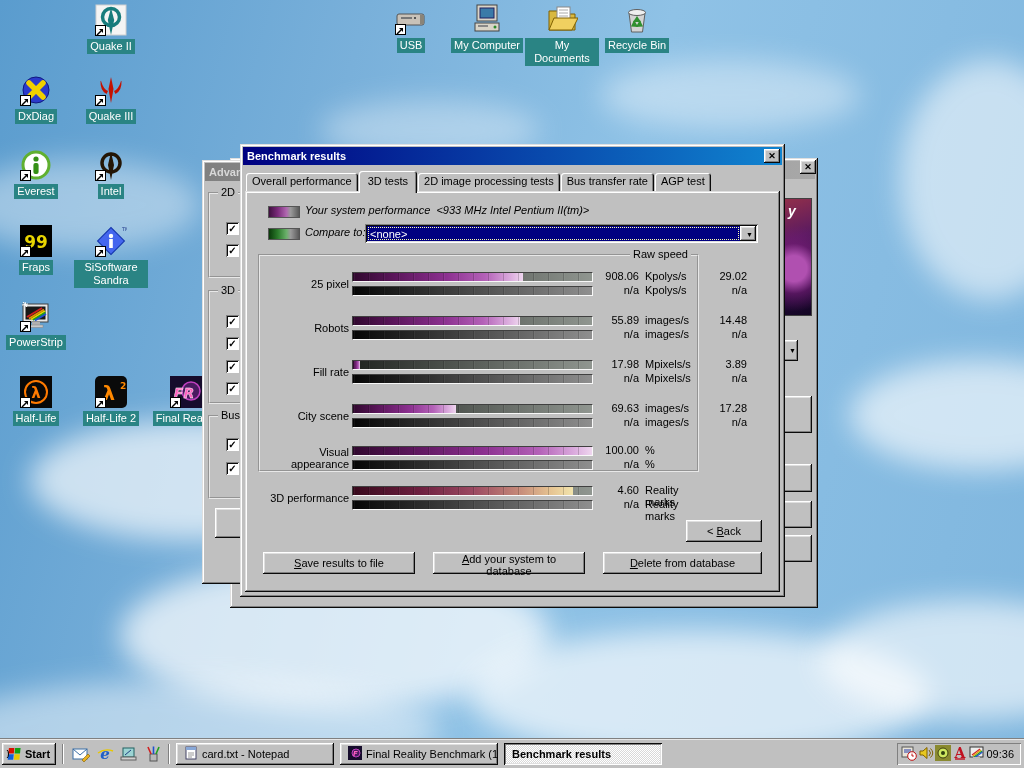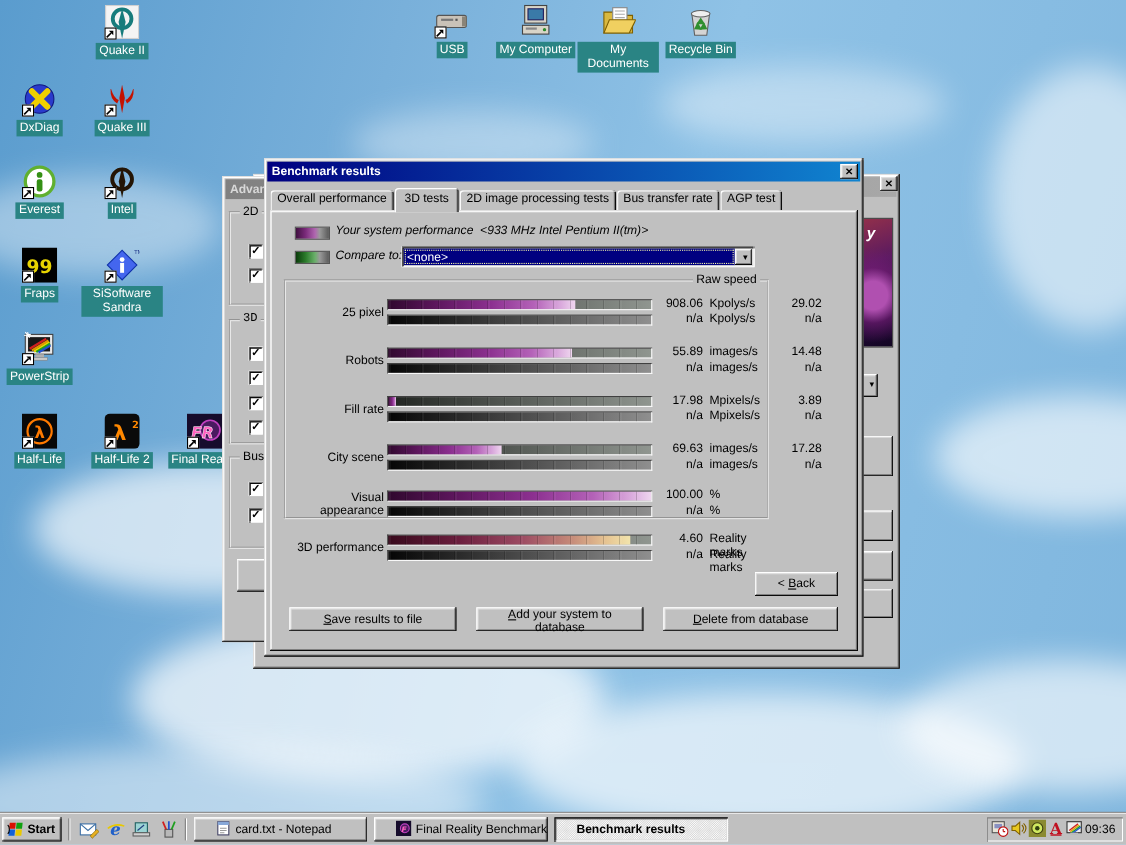--- a/index.html
+++ b/index.html
@@ -69,21 +69,21 @@
 
   .checkbox{position:absolute;width:13px;height:13px;background:#fff;
     box-shadow:inset 1px 1px 0 #808080,inset -1px -1px 0 #fff,inset 2px 2px 0 #0a0a0a;
     font-weight:bold;font-size:10px;line-height:13px;text-align:center;}
 
   
   #taskbar{position:absolute;left:0;bottom:0;width:1024px;height:28px;background:#c0c0c0;
     border-top:1px solid #e8e8e8;box-shadow:0 -1px 0 #808080;z-index:50;}
   .tb-sep{position:absolute;top:4px;width:0;height:20px;border-left:1px solid #808080;border-right:1px solid #fff;}
   .taskbtn{position:absolute;top:3px;height:22px;display:flex;align-items:center;gap:4px;
-    padding:0 20px;box-sizing:border-box;overflow:hidden;white-space:nowrap;}
+    padding:0 8px;box-sizing:border-box;overflow:hidden;white-space:nowrap;}
   .taskbtn.active{font-weight:bold;background:#d8d8d8;
     background-image:linear-gradient(45deg,#fff 25%,transparent 25%,transparent 75%,#fff 75%),
                      linear-gradient(45deg,#fff 25%,transparent 25%,transparent 75%,#fff 75%);
     background-size:2px 2px;background-position:0 0,1px 1px;}
   #tray{position:absolute;right:3px;top:3px;width:124px;height:22px;display:flex;align-items:center;gap:1px;padding-left:4px;box-sizing:border-box;
     box-shadow:inset 1px 1px 0 #808080,inset -1px -1px 0 #fff;}
   #tray .clock{margin-left:auto;padding-right:7px;}
   .qlicon{position:absolute;top:5px;width:18px;height:18px;}
   u{text-decoration:underline;}
 </style>
@@ -294,21 +294,21 @@
 </div>
 
 <div class="raised95" style="position:absolute;left:202px;top:160px;width:573px;height:424px;z-index:3;">
   <div class="titlebar inactive">
     <span>Advan</span>
   </div>
   <div class="groupbox" style="left:6px;top:32px;width:150px;height:82px;">
     <span class="gb-label" style="left:8px;">2D</span>
   </div>
   <div class="groupbox" style="left:6px;top:130px;width:150px;height:110px;">
-    <span class="gb-label" style="left:8px;font-family:Liberation Mono, monospace;">3D</span>
+    <span class="gb-label" style="left:8px;">3D</span>
   </div>
   <div class="groupbox" style="left:6px;top:255px;width:150px;height:80px;">
     <span class="gb-label" style="left:8px;">Bus</span>
   </div>
   <div class="checkbox" style="left:24px;top:62px;">✓</div>
   <div class="checkbox" style="left:24px;top:84px;">✓</div>
   <div class="checkbox" style="left:24px;top:155px;">✓</div>
   <div class="checkbox" style="left:24px;top:177px;">✓</div>
   <div class="checkbox" style="left:24px;top:200px;">✓</div>
   <div class="checkbox" style="left:24px;top:222px;">✓</div>
@@ -332,21 +332,21 @@
     </div>
 
   <div class="raised95" id="panel" style="position:absolute;left:5px;top:47px;width:535px;height:401px;">
 
     <div class="swatch purple" style="left:23px;top:15px;"></div>
     <div class="legend-text" style="left:60px;top:13px;">Your system performance  &lt;933 MHz Intel Pentium II(tm)&gt;</div>
 
     <div class="swatch green" style="left:23px;top:37px;"></div>
     <div class="legend-text" style="left:60px;top:35px;">Compare to:</div>
 
-    <div class="combo sunken95" style="left:120px;top:33px;width:321px;height:19px;">
+    <div class="combo sunken95" style="left:120px;top:33px;width:393px;height:19px;">
       <div class="combo-sel">&lt;none&gt;</div>
       <button class="btn95 combo-arrow">▼</button>
     </div>
 
     <div class="groupbox" style="left:13px;top:63px;width:437px;height:214px;">
       <span class="gb-label" style="right:6px;margin-left:40px;">Raw speed</span>
     </div>
 
     <div id="rows">
         <div class="rowlbl" style="top: 78px;">25 pixel</div>

